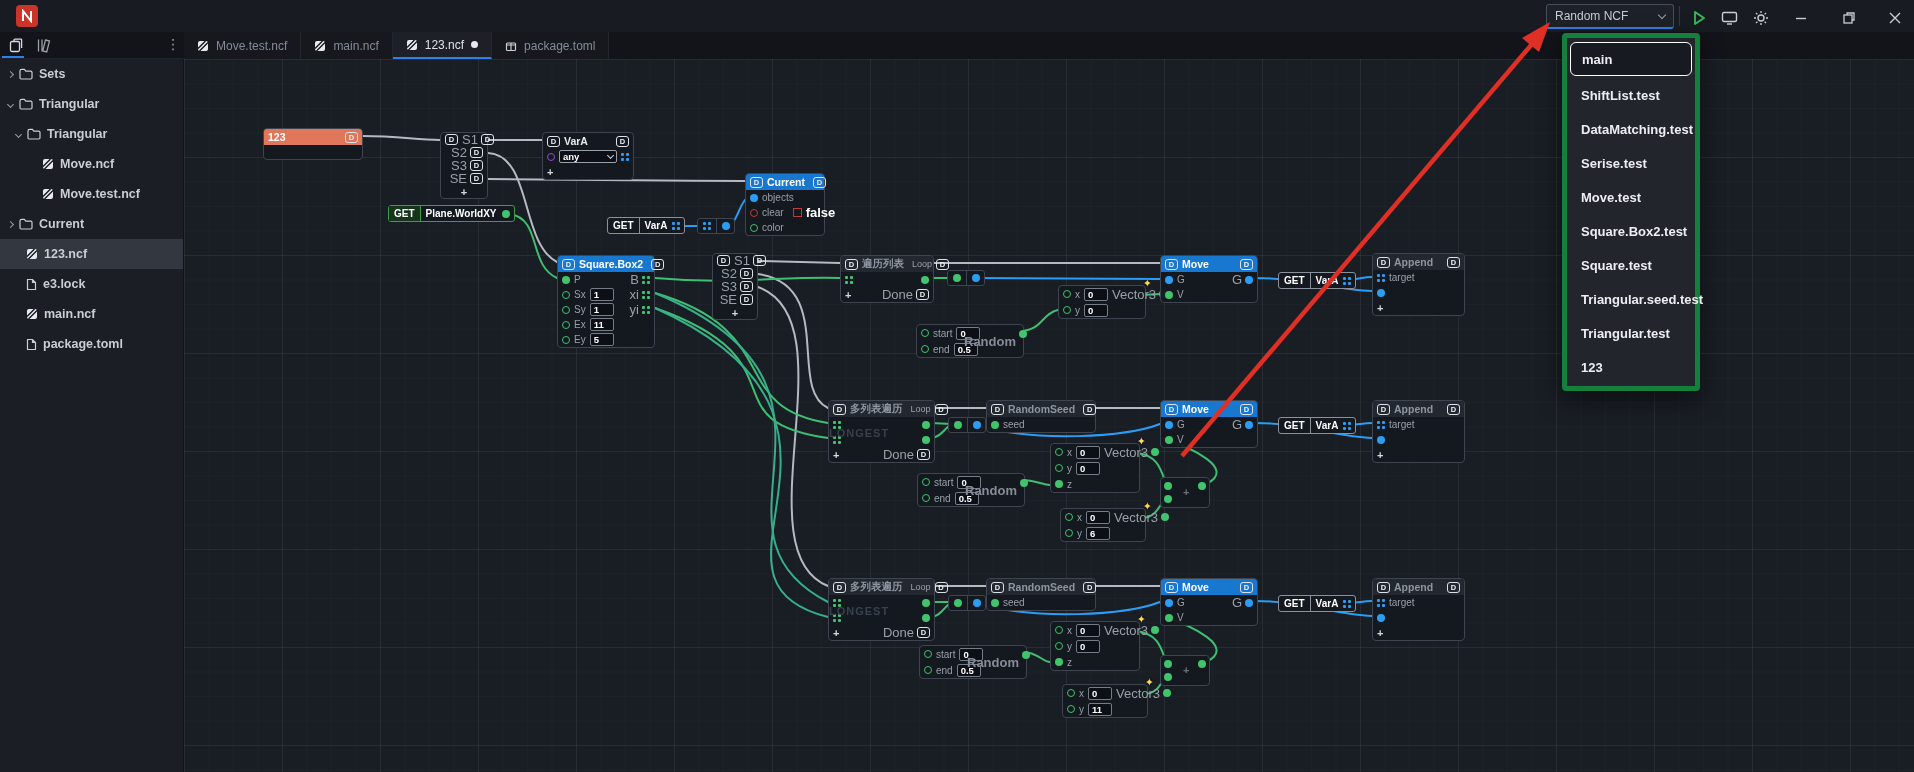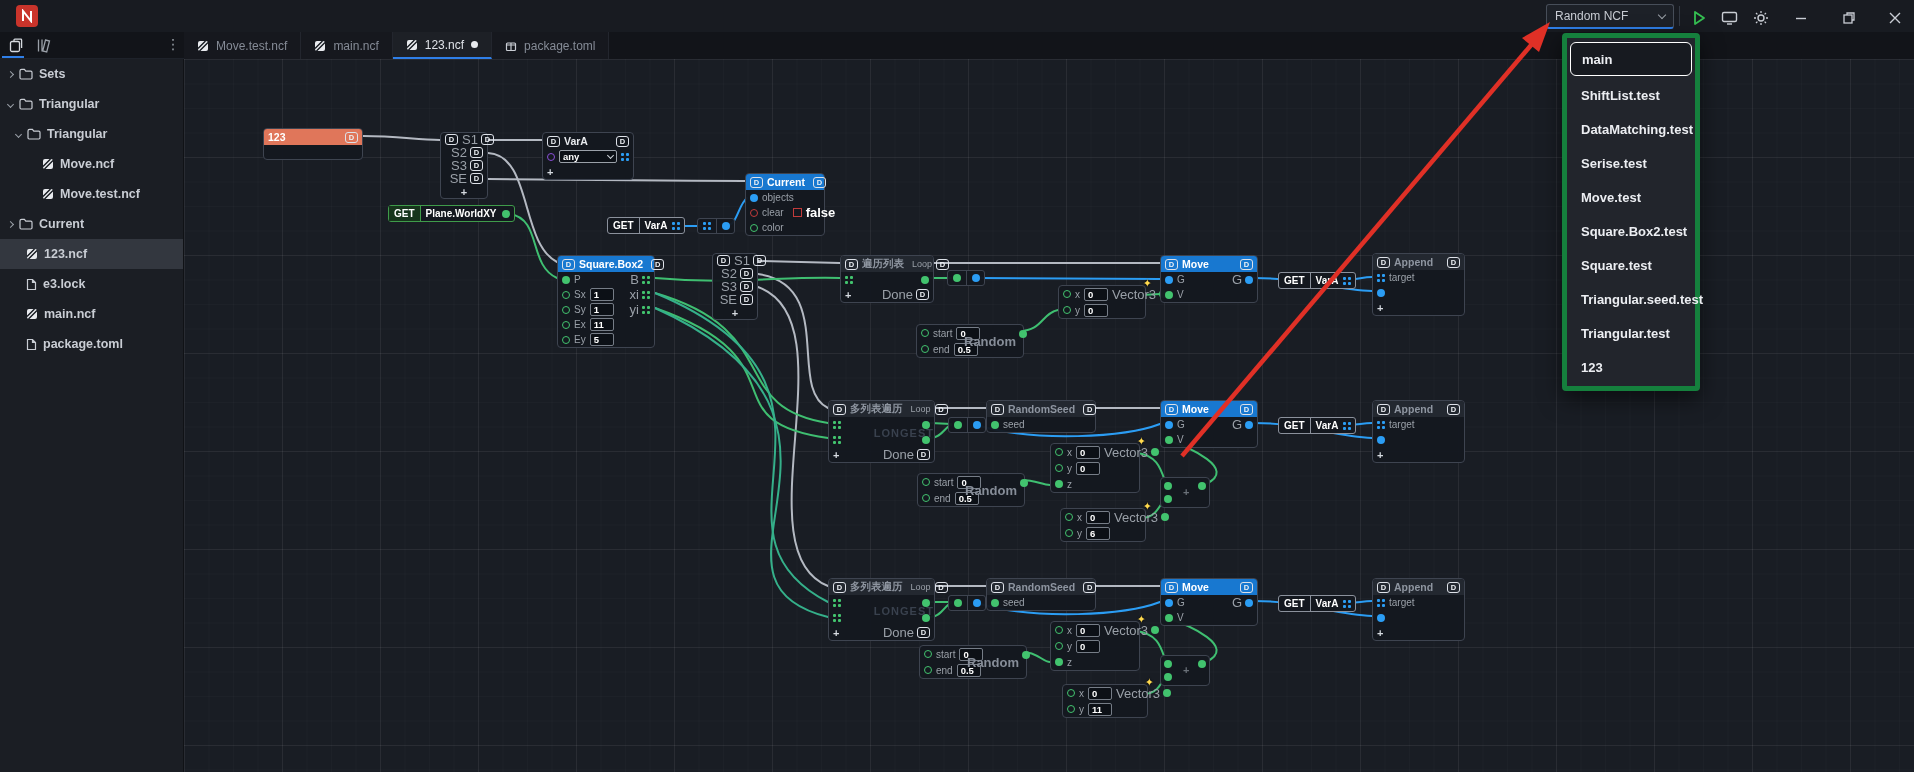--- a/index.html
+++ b/index.html
@@ -67,21 +67,21 @@
   .nrow.center{justify-content:center}
   .nval{min-width:24px;height:13px;background:#0c1016;border:1px solid #767d87;border-radius:2px;color:#fff;font-weight:bold;font-size:9.5px;line-height:11px;padding:0 3px}
   .dot{width:8px;height:8px;border-radius:50%;flex:none}
   .dot.g{background:#42c36e}.dot.b{background:#2b9df4}
   .ring{width:8px;height:8px;border-radius:50%;border:1.5px solid #42c36e;flex:none}
   .ring.r{border-color:#c23b3b}.ring.p{border-color:#8a4fd8}
   .dots{display:grid;grid-template-columns:3px 3px;grid-template-rows:3px 3px;gap:2px;flex:none}
   .dots i{width:3px;height:3px;border-radius:1px;background:#2b9df4}
   .dots.g i{background:#42c36e}
   .plus{color:#d6dae0;font-weight:bold;font-size:11px;line-height:10px}
-  .wm{position:absolute;left:0;right:0;top:42%;text-align:right;font-weight:bold;color:#39414e;letter-spacing:1px;font-size:11px;pointer-events:none}
+  .wm{position:absolute;left:0;right:0;top:42%;text-align:left;font-weight:bold;color:#39414e;letter-spacing:1px;font-size:11px;pointer-events:none}
   .side-label{position:absolute;right:7px;top:50%;transform:translateY(-50%);font-weight:bold;font-size:13px;color:#868d98;pointer-events:none}
   .outdot{position:absolute;right:-4px;top:5px}
   .sparkle{position:absolute;right:-7px;top:-9px;color:#ffd94e;font-size:11px;text-shadow:0 0 2px #000;pointer-events:none;z-index:6}
   .ncheck{width:9px;height:9px;border:1.5px solid #c23b3b;margin-left:5px;flex:none}
   .nchecklbl{font-weight:bold;color:#fff;font-size:13px}
   .nsel{flex:1;height:13px;background:#0c1016;border:1px solid #9aa0a8;border-radius:2px;display:flex;align-items:center;font-size:9.5px;font-weight:bold;color:#fff;padding:0 3px}
   .nsel .chevd{width:5px;height:5px;border-right:1.5px solid #cfd3da;border-bottom:1.5px solid #cfd3da;transform:rotate(45deg);margin-left:auto;margin-top:-2px}
   .relay{position:absolute;height:16px;display:flex;align-items:center;background:rgba(20,24,31,0.96);border:1px solid #3e4450;border-radius:3px;z-index:5}
   .relay .cell{width:18px;height:100%;display:flex;align-items:center;justify-content:center}
   .relay .cell+.cell{border-left:1px solid #3e4450}

